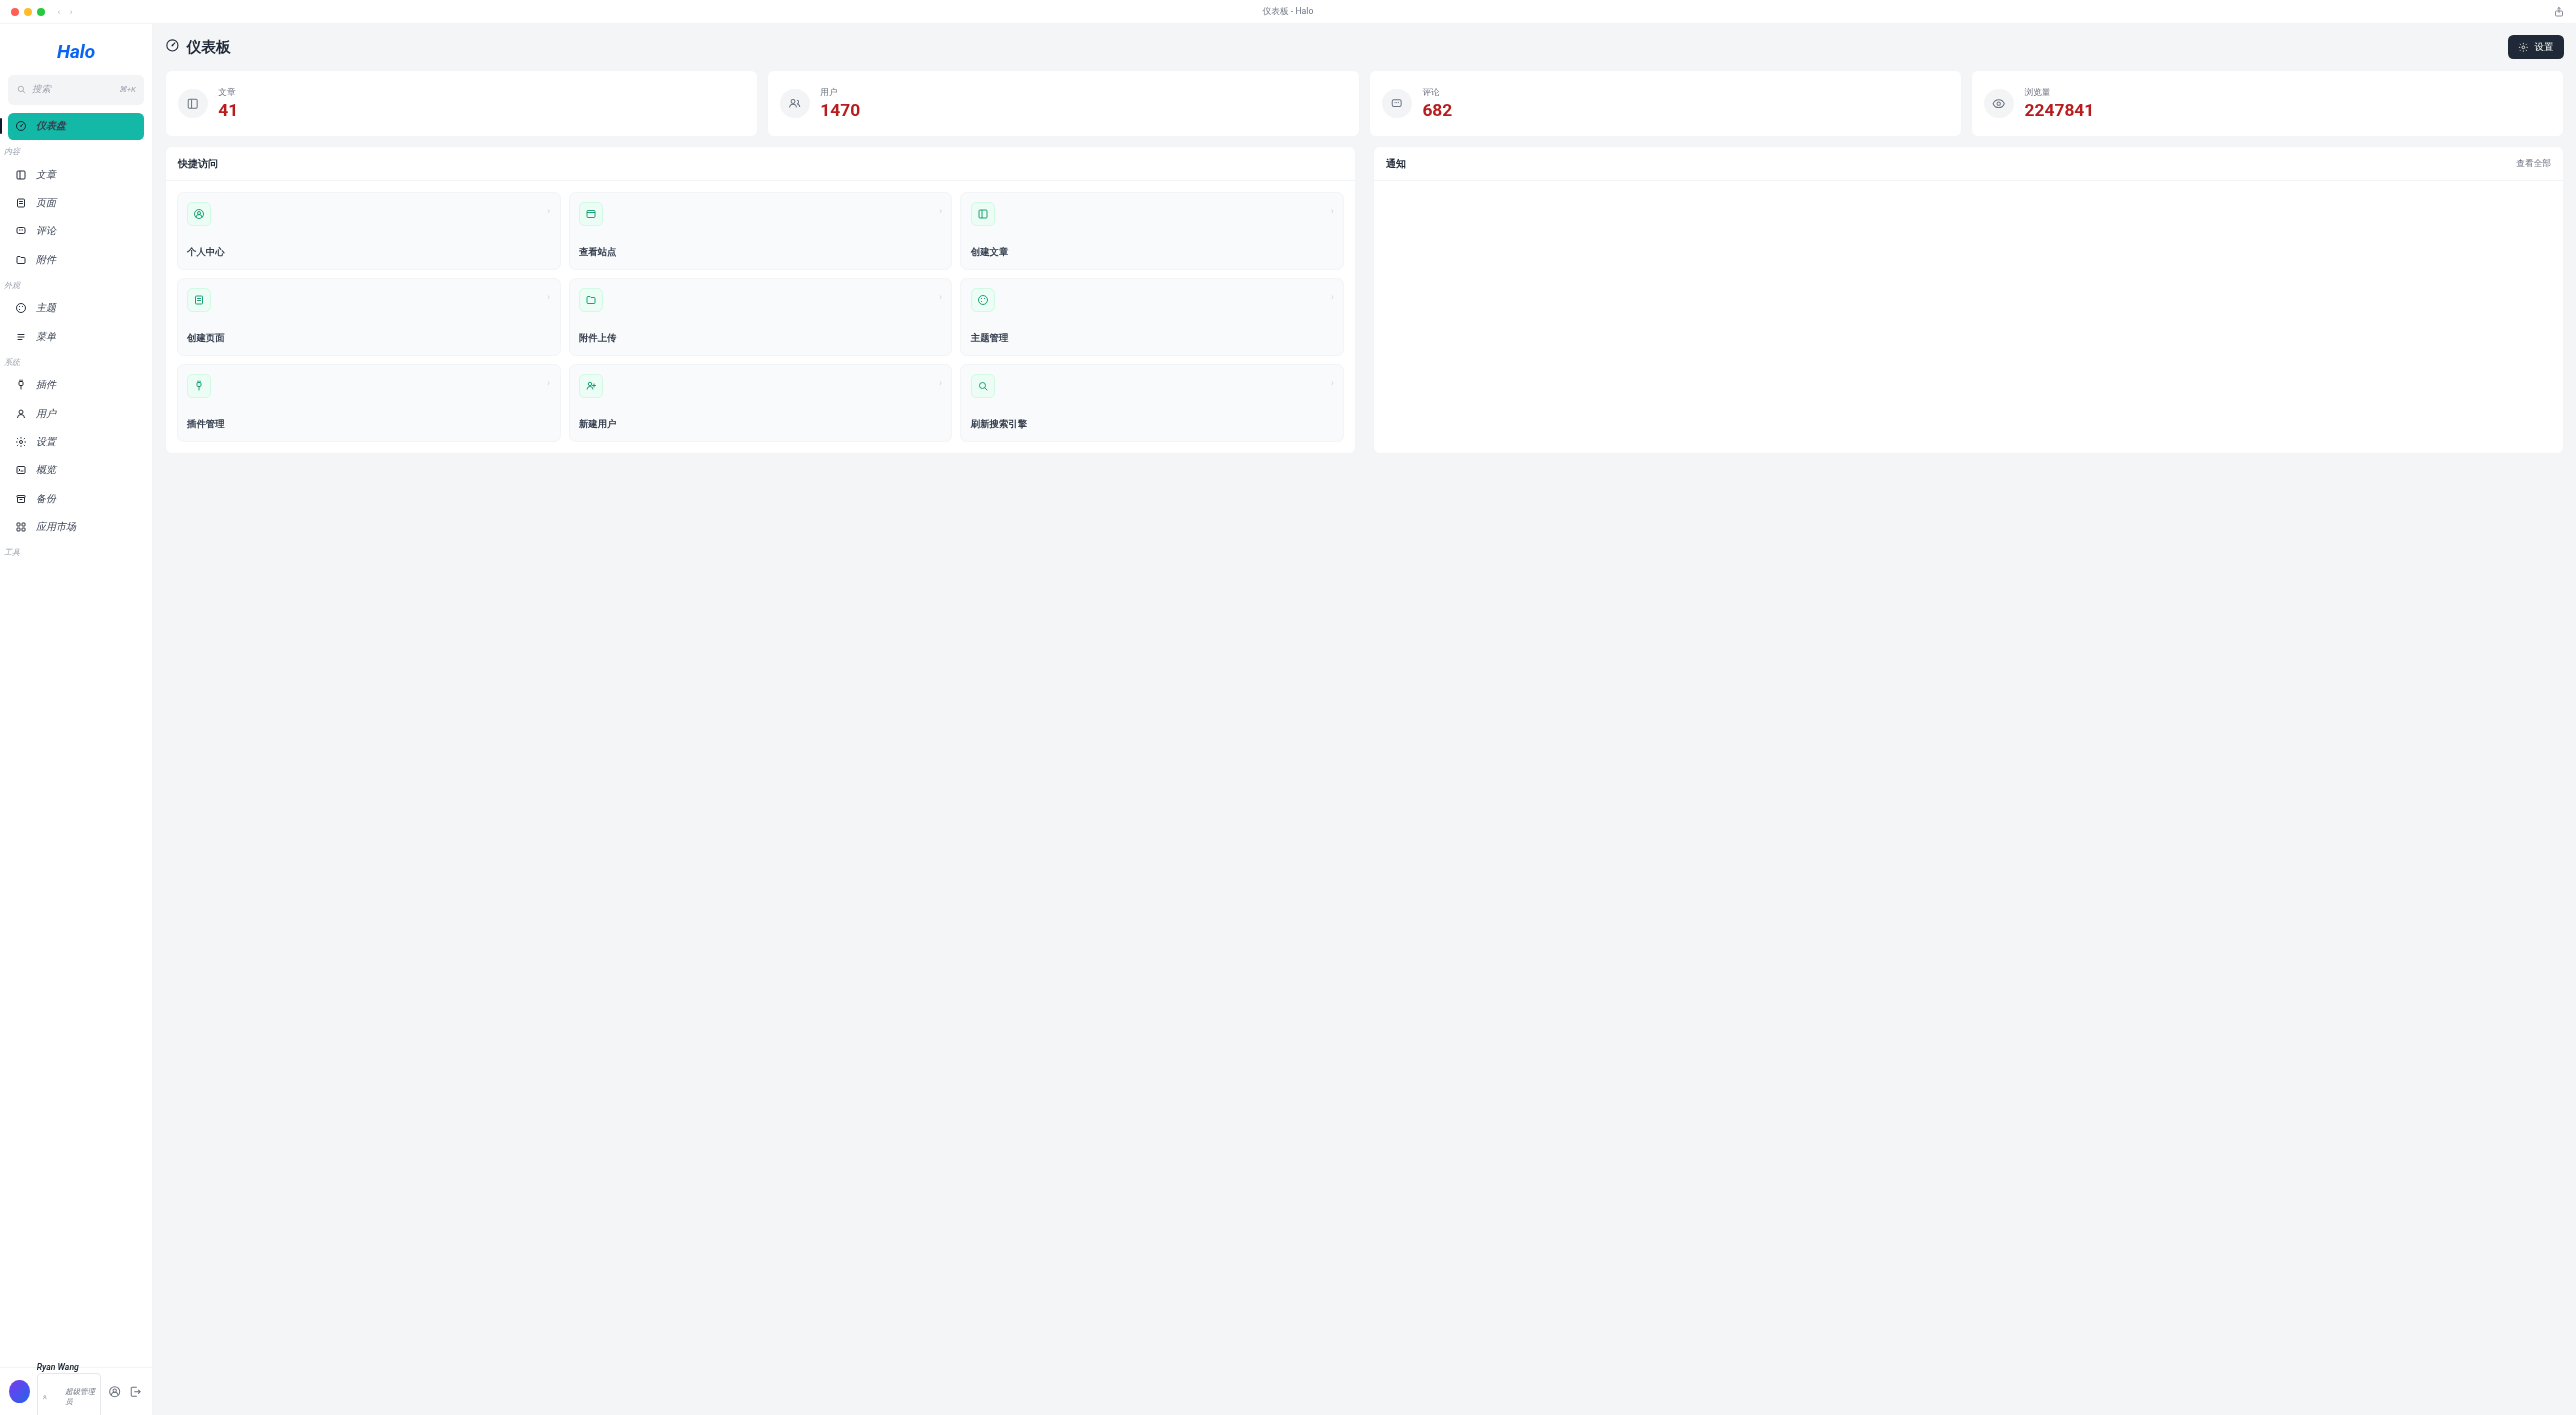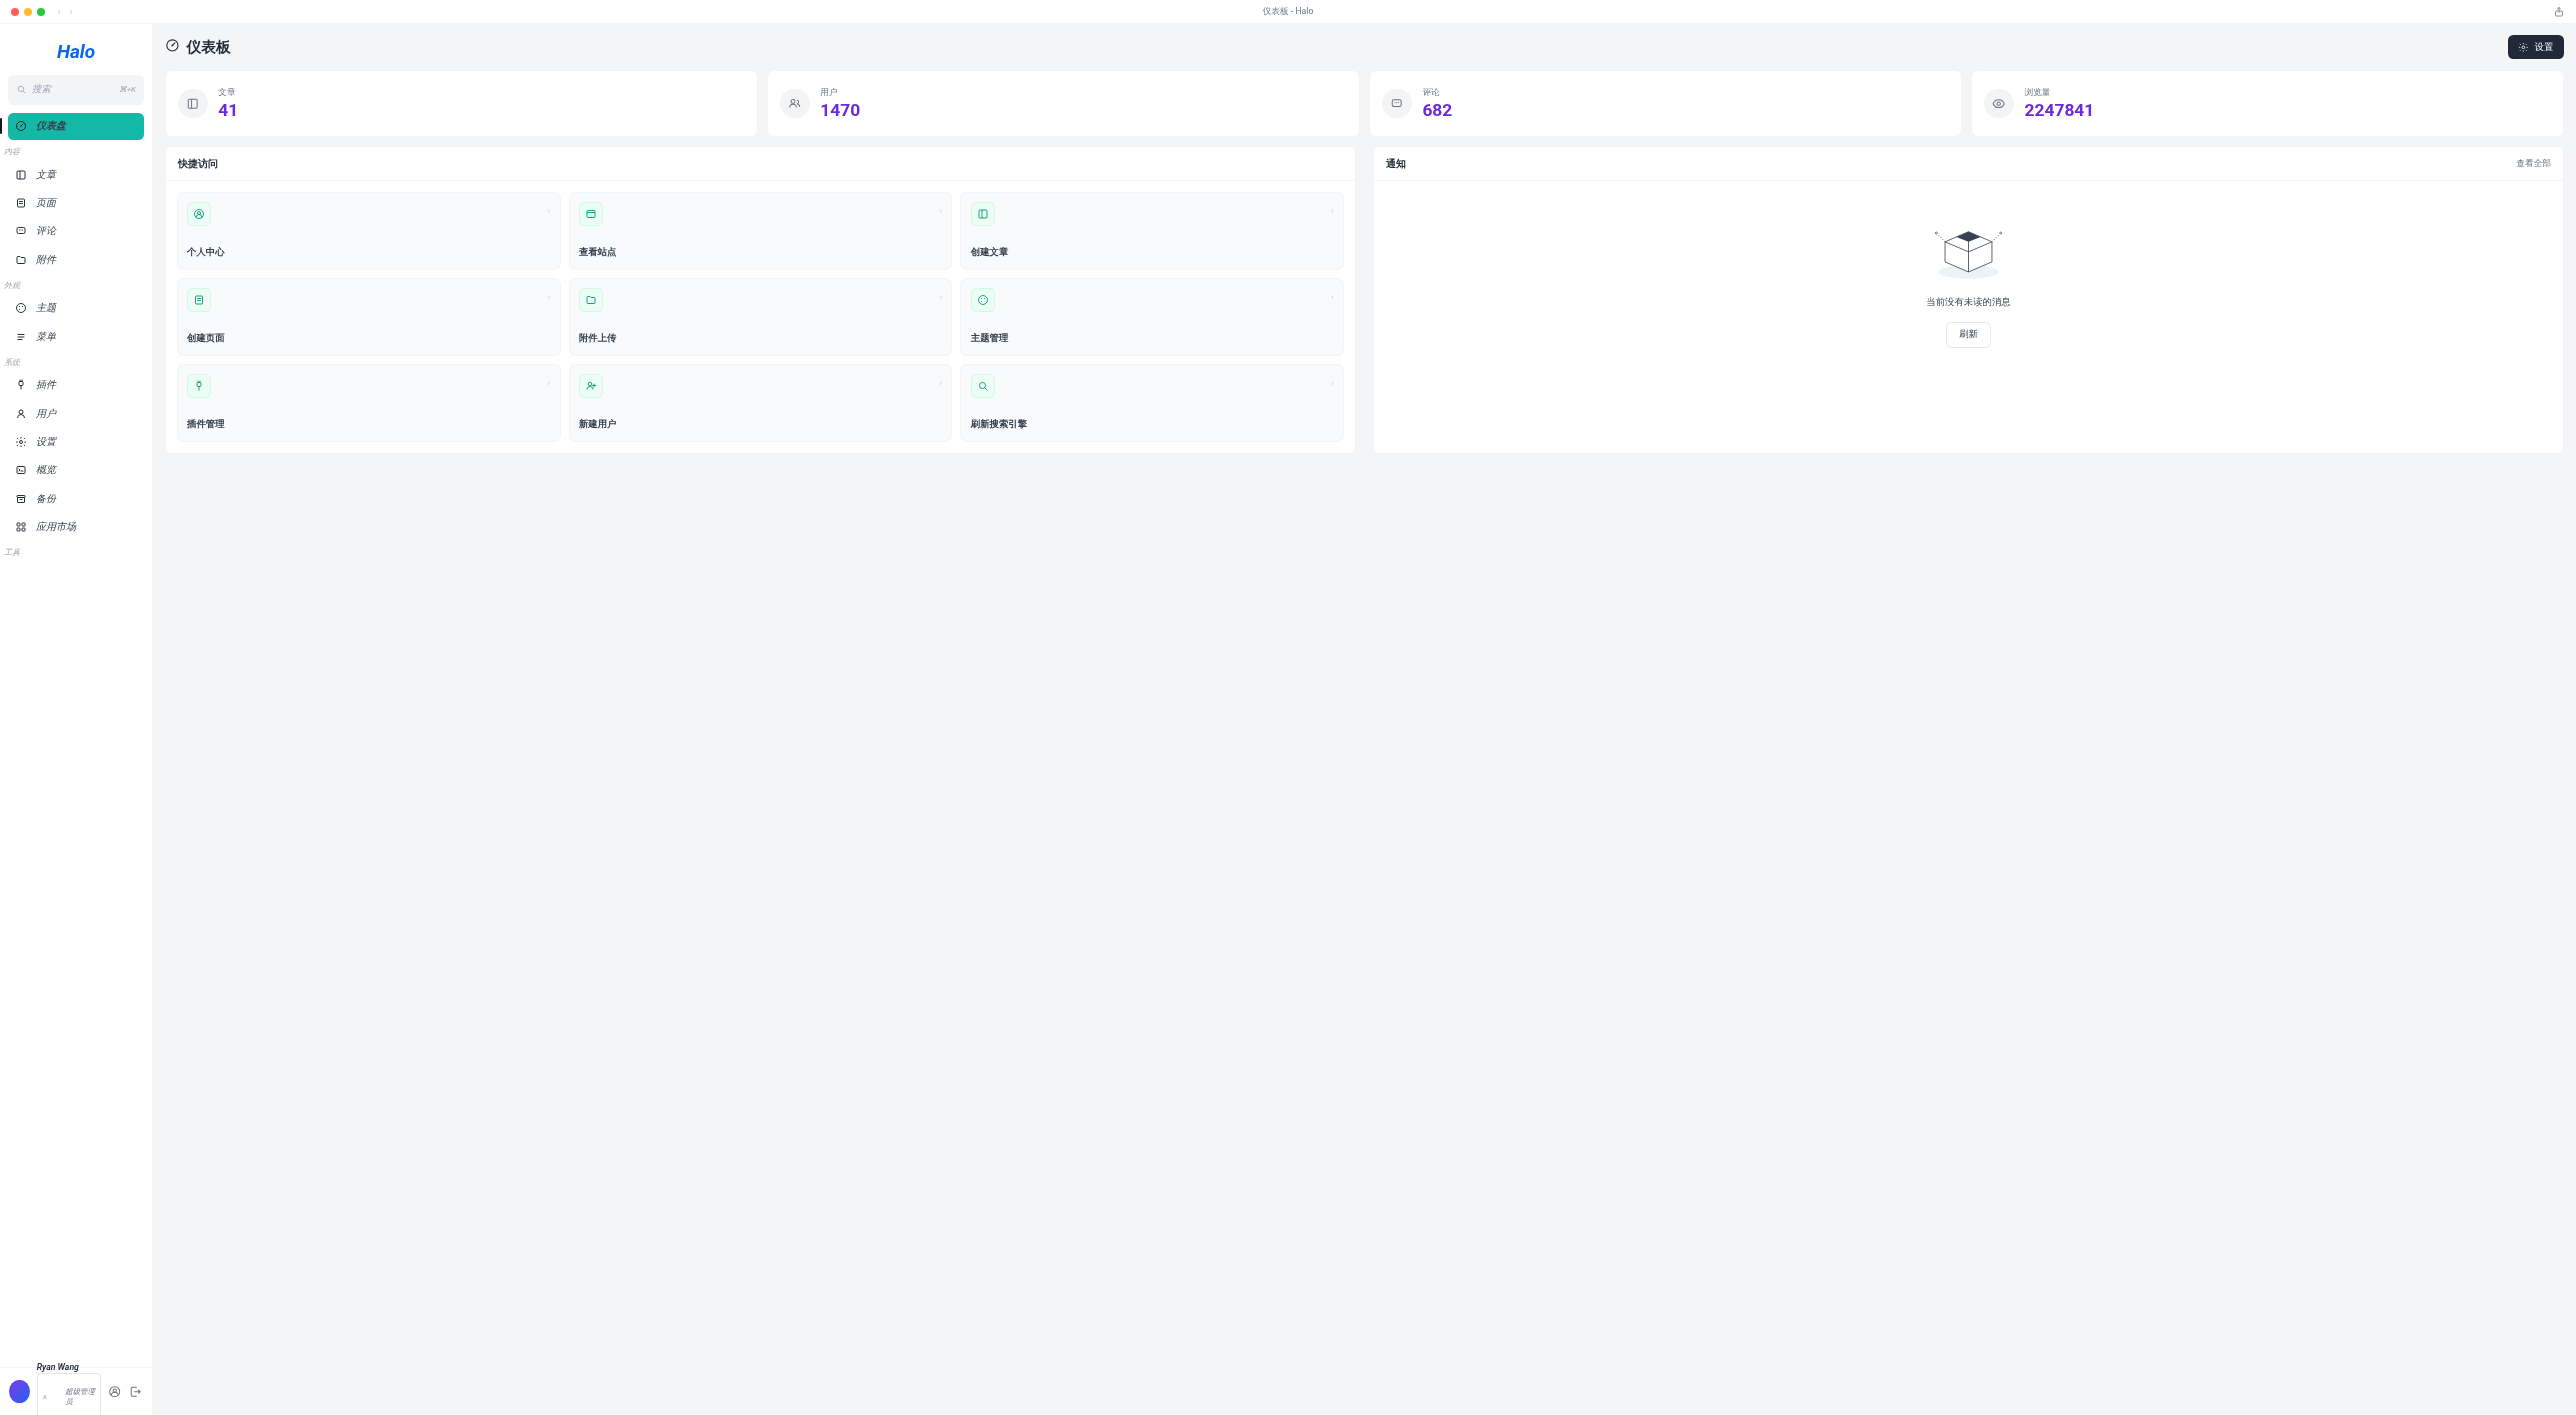--- a/index.html
+++ b/index.html
@@ -38,21 +38,21 @@
 
 .main { flex: 1; background: #f4f5f7; overflow: auto; padding: 0 12px 20px; }
 .page-header { display: flex; align-items: center; height: 46px; }
 .page-header h1 { font-size: 14.8px; font-weight: 700; display: flex; align-items: flex-start; gap: 6.7px; }
 .settings-btn { margin-left: auto; background: #1f2937; color: #fff; border-radius: 5.4px; height: 24px; padding: 0 10.7px; display: flex; align-items: center; gap: 5.4px; font-size: 9.4px; border: none; cursor: pointer; }
 
 .stats-row { display: grid; grid-template-columns: repeat(4, 1fr); gap: 9.4px; margin-bottom: 9.4px; }
 .stat-card { background: #fff; border-radius: 6.7px; padding: 12px; display: flex; align-items: center; gap: 10.7px; height: 67px; border: 0.7px solid #f3f4f6; }
 .stat-icon { width: 29.5px; height: 29.5px; border-radius: 50%; background: #f3f4f6; display: flex; align-items: center; justify-content: center; color: #6b7280; }
 .stat-card .label { font-size: 8.7px; color: #6b7280; }
-.stat-card .value { font-size: 17.4px; font-weight: 700; color: #6d28d9; margin-top: 1.3px; }
+.stat-card .value { font-size: 17.4px; font-weight: 700; color: #b91c1c; margin-top: 1.3px; }
 
 .content-row { display: grid; grid-template-columns: 1fr 1fr; gap: 17px; }
 .panel { background: #fff; border-radius: 6.7px; border: 0.7px solid #f3f4f6; }
 .panel-header { padding: 9.4px 12px; font-weight: 700; font-size: 10px; border-bottom: 0.7px solid #f3f4f6; display: flex; align-items: center; }
 .panel-header .link { margin-left: auto; font-weight: 400; font-size: 8.7px; color: #6b7280; cursor: pointer; }
 .panel-body { padding: 10.7px; }
 
 .quick-grid { display: grid; grid-template-columns: repeat(3, 1fr); gap: 8px; }
 .quick-card { background: #f9fafb; border-radius: 6.7px; padding: 9.4px; height: 78px; display: flex; flex-direction: column; justify-content: space-between; cursor: pointer; position: relative; border: 0.7px solid #f3f4f6; }
 .quick-card .qicon { width: 24px; height: 24px; border-radius: 5.4px; background: #ecfdf5; border: 0.7px solid #d1fae5; display: flex; align-items: center; justify-content: center; color: #059669; }
@@ -499,33 +499,17 @@
               </div>
             </div>
         </div>
       </div>
 
       <div class="panel">
         <div class="panel-header">
           <span>通知</span>
           <span class="link">查看全部</span>
         </div>
-        <div class="notif-body">
-          <div class="empty-box">
-            <svg viewBox="0 0 120 100">
-              <ellipse cx="60" cy="85" rx="45" ry="10" fill="#eef2f7"></ellipse>
-              <path d="M25 40 L60 25 L95 40 L95 70 L60 85 L25 70 Z" fill="#fff" stroke="#374151" stroke-width="1.2"></path>
-              <path d="M25 40 L60 55 L95 40 M60 55 L60 85" fill="none" stroke="#374151" stroke-width="1.2"></path>
-              <path d="M60 25 L60 55" fill="none" stroke="#374151" stroke-width="1.2"></path>
-              <path d="M42 33 L60 40 L78 33 L60 25 Z" fill="#374151"></path>
-              <path d="M95 40 L105 30 M25 40 L15 30" stroke="#374151" stroke-width="1" fill="none" stroke-dasharray="2 2"></path>
-              <circle cx="108" cy="27" r="1.5" fill="none" stroke="#374151"></circle>
-                <circle cx="12" cy="27" r="1.5" fill="none" stroke="#374151"></circle>
-            </svg>
-          </div>
-          <div class="notif-text">当前没有未读的消息</div>
-          <button class="refresh-btn">刷新</button>
-        </div>
       </div>
     </div>
   </main>
 </div>
 
 
 </body></html>

